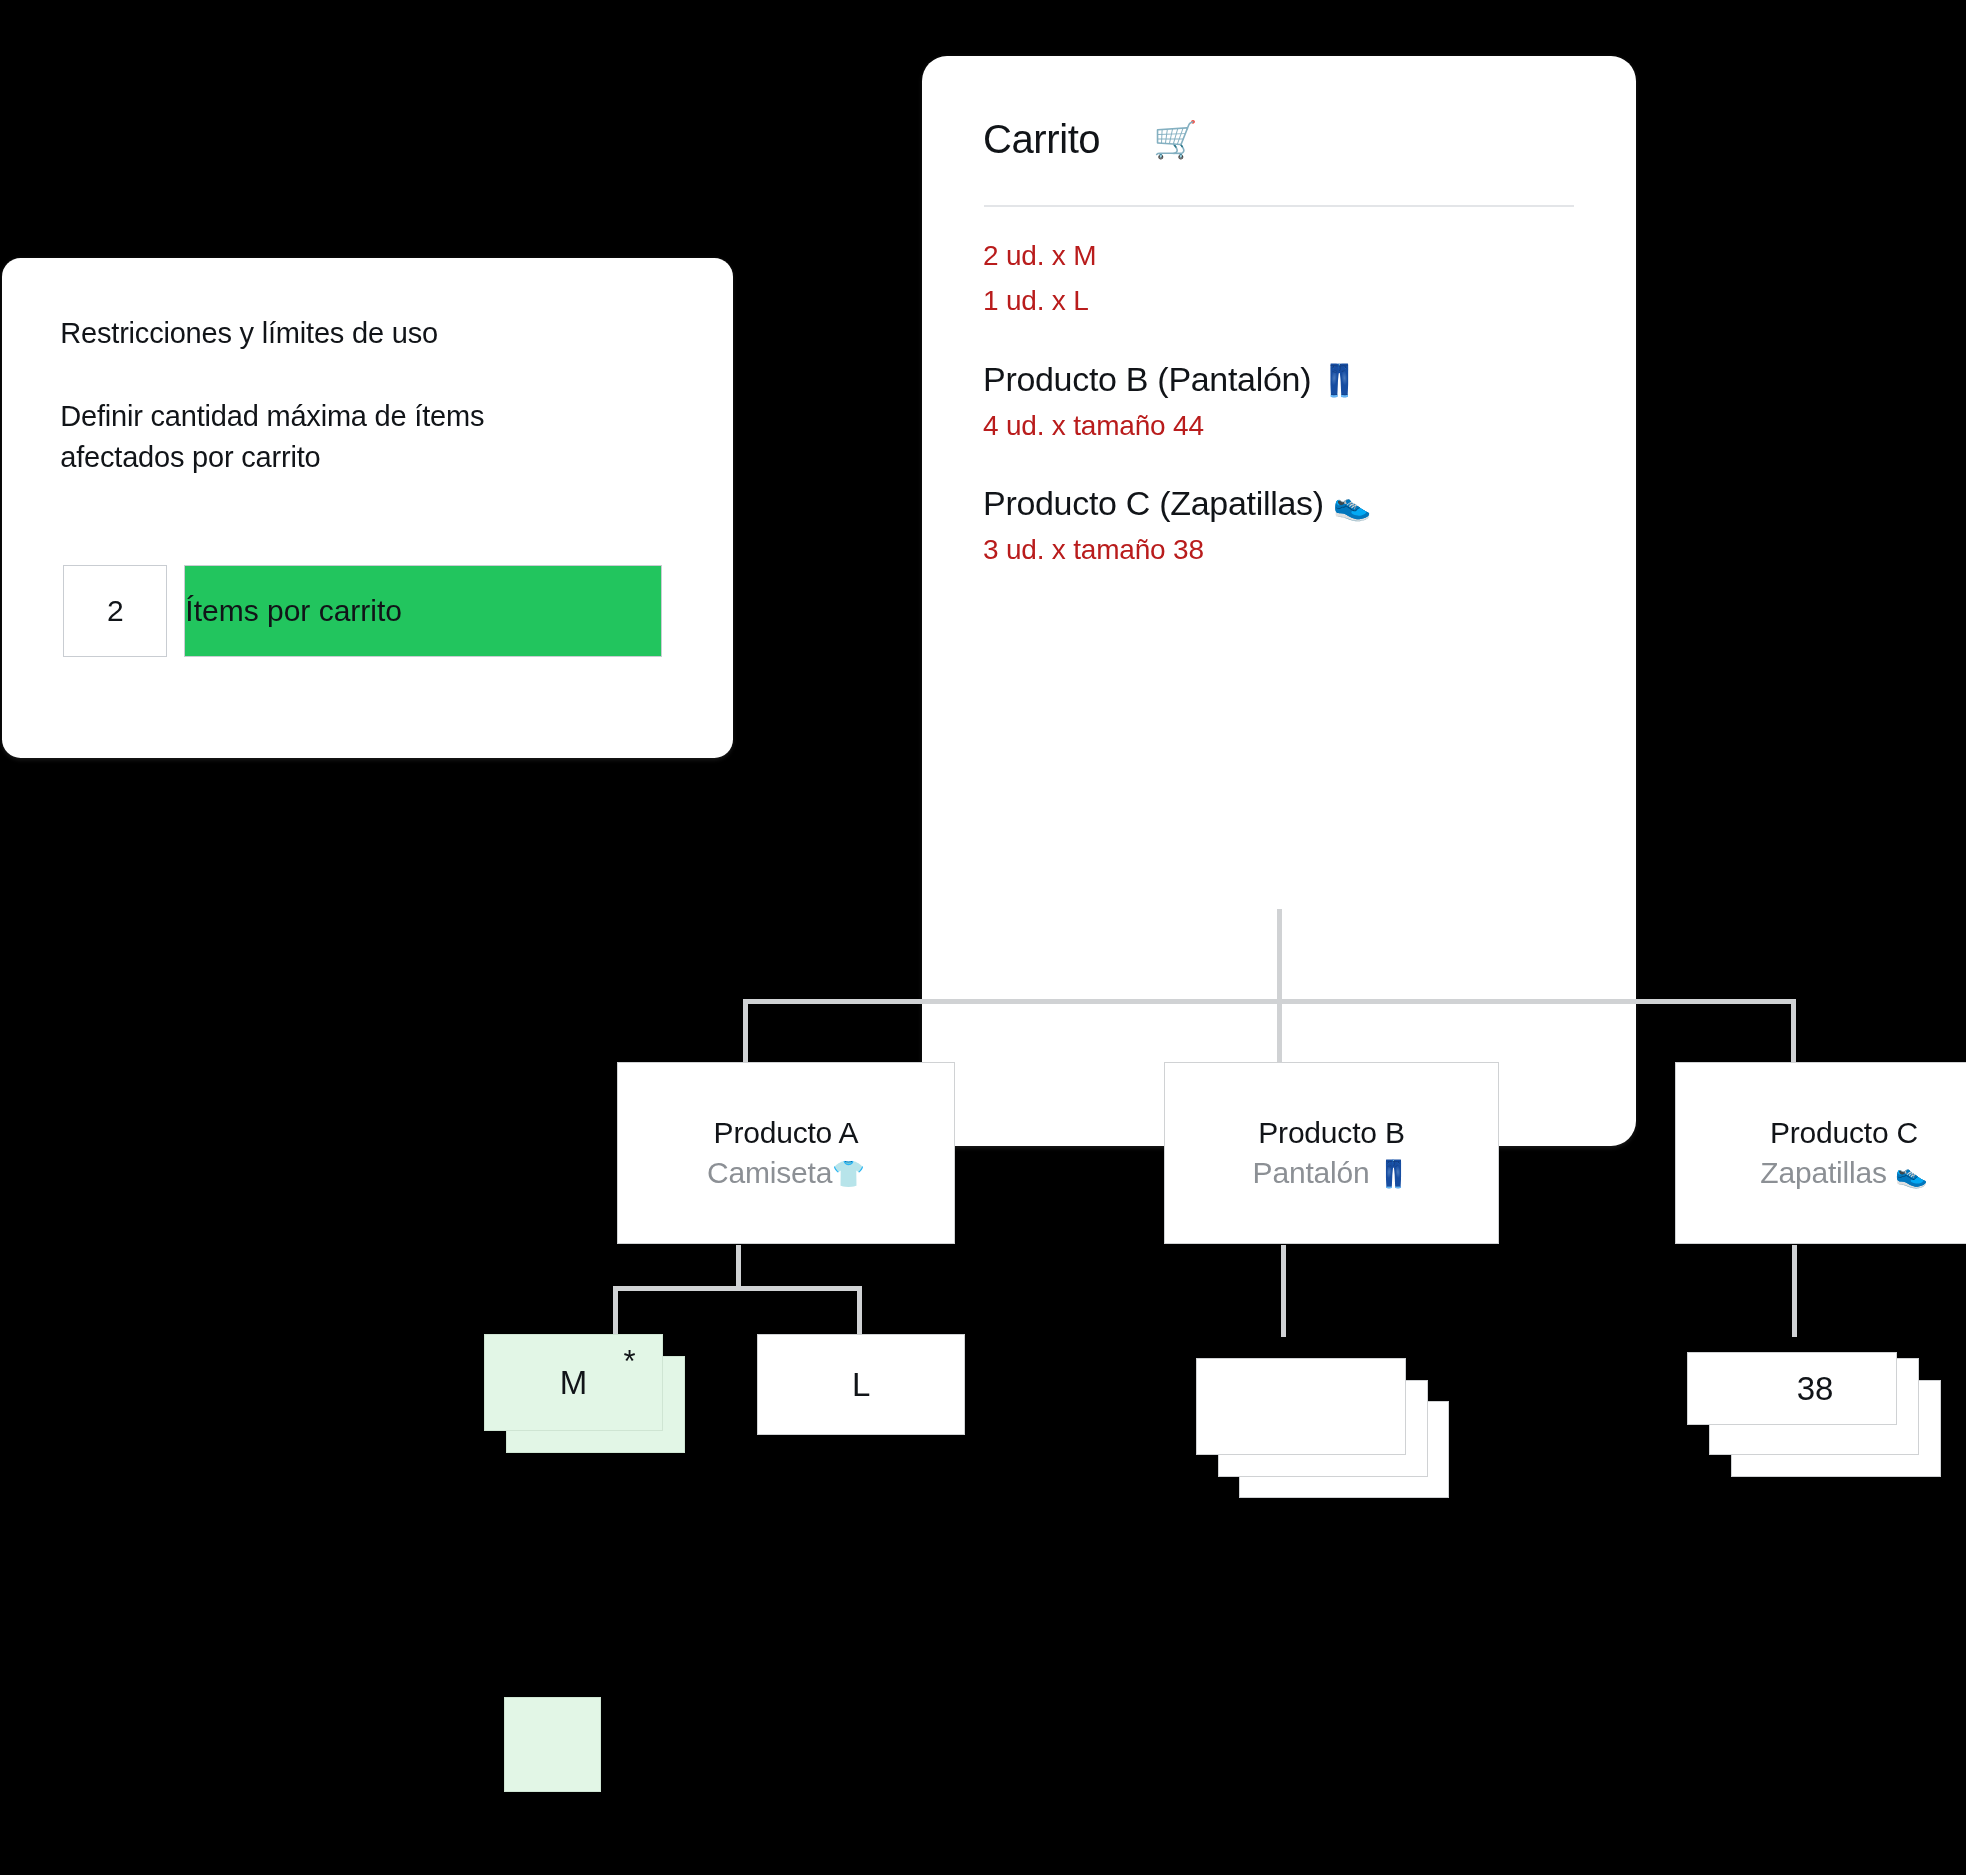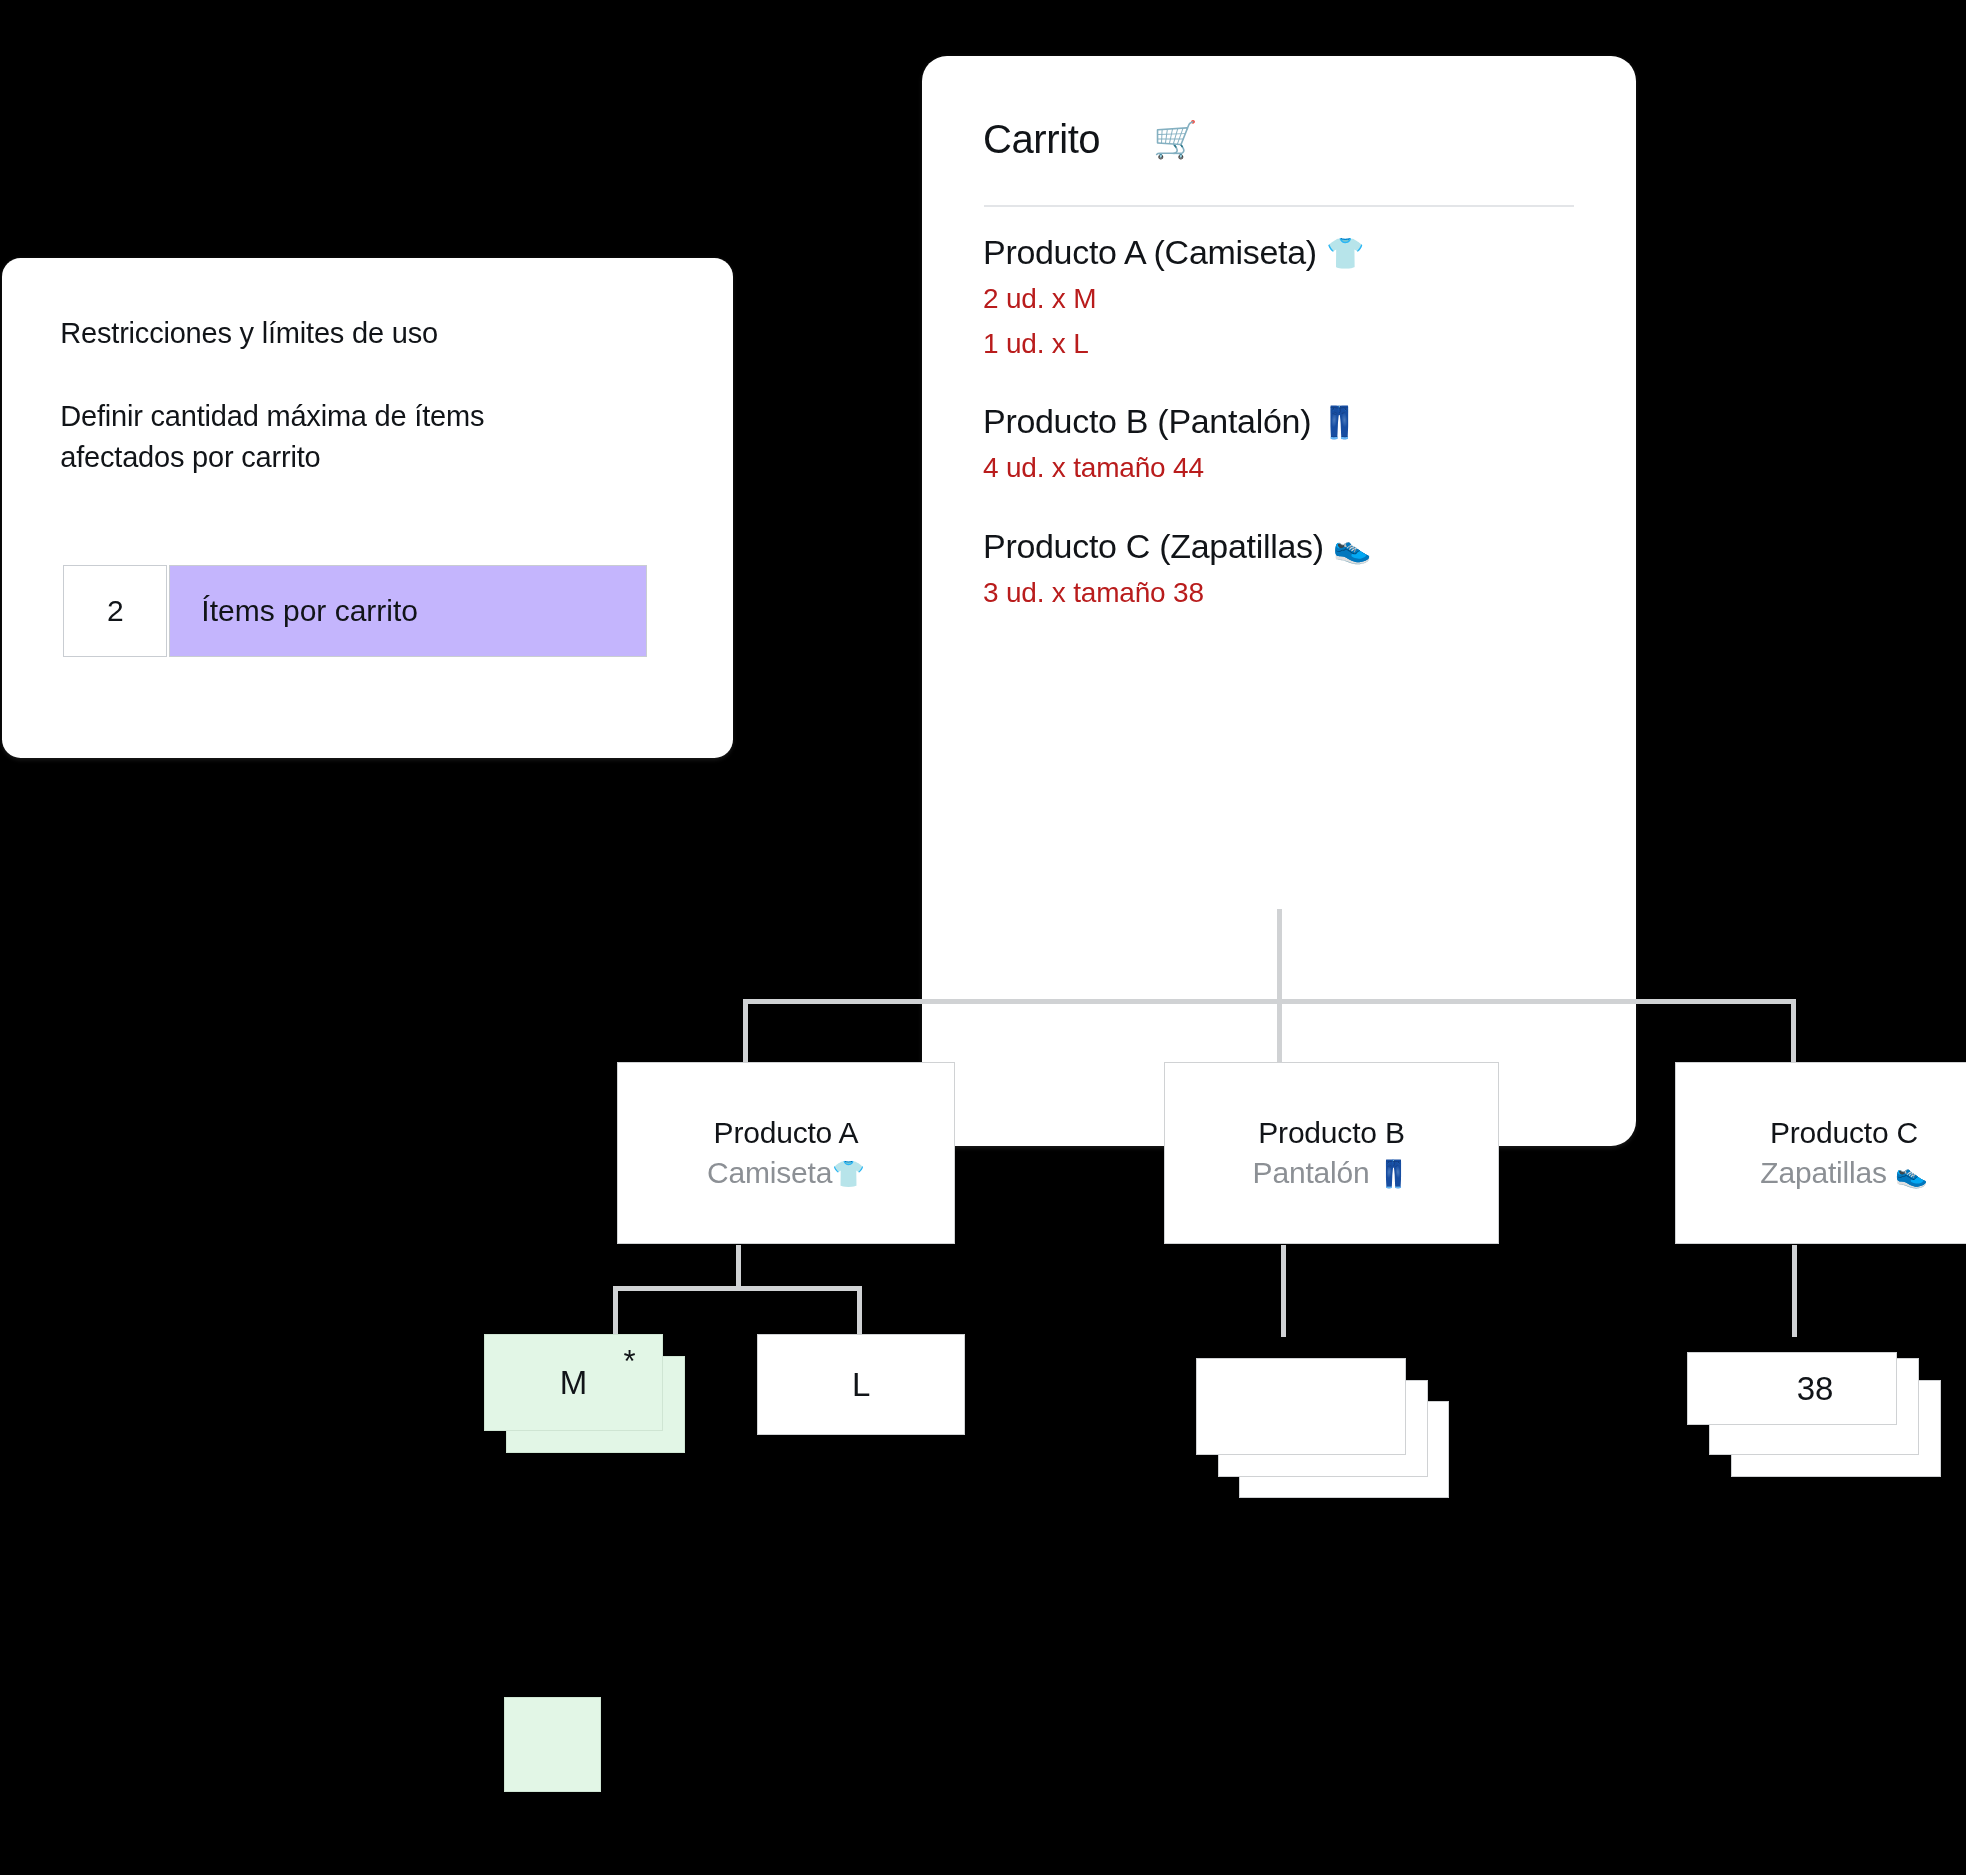--- a/index.html
+++ b/index.html
@@ -68,26 +68,25 @@
     display: flex;
     align-items: center;
     justify-content: center;
     font-size: 30px;
     color: #111418;
     box-sizing: border-box;
   }
   #limit-label {
     width: 478px;
     height: 92px;
-    margin-left: 2px;
+    margin-left: 17px;
     border: 1.2px solid #c9cdd2;
-    background: #c4b5fd;
-    display: flex;
-    align-items: center;
-    padding-left: 31px;
+    background: #22c55e;
+    display: flex;
+    align-items: center;
     font-size: 30px;
     color: #111418;
     box-sizing: border-box;
   }
 
   
   #cart-card {
     left: 922px;
     top: 56px;
     width: 714px;
@@ -236,24 +235,20 @@
 
 <div class="card" id="cart-card">
   <div id="cart-header">
     <span id="cart-title">Carrito</span>
     <span id="cart-icon">🛒</span>
   </div>
   <div id="cart-divider"></div>
   <div id="cart-items">
 
     <div class="cart-item">
-      <div class="cart-item-name">
-        <span>Producto A (Camiseta)</span>
-        <span class="cart-item-emoji">👕</span>
-      </div>
       <div class="cart-item-line">2 ud. x M</div>
       <div class="cart-item-line">1 ud. x L</div>
     </div>
 
     <div class="cart-item">
       <div class="cart-item-name">
         <span>Producto B (Pantalón)</span>
         <span class="cart-item-emoji">👖</span>
       </div>
       <div class="cart-item-line">4 ud. x tamaño 44</div>

